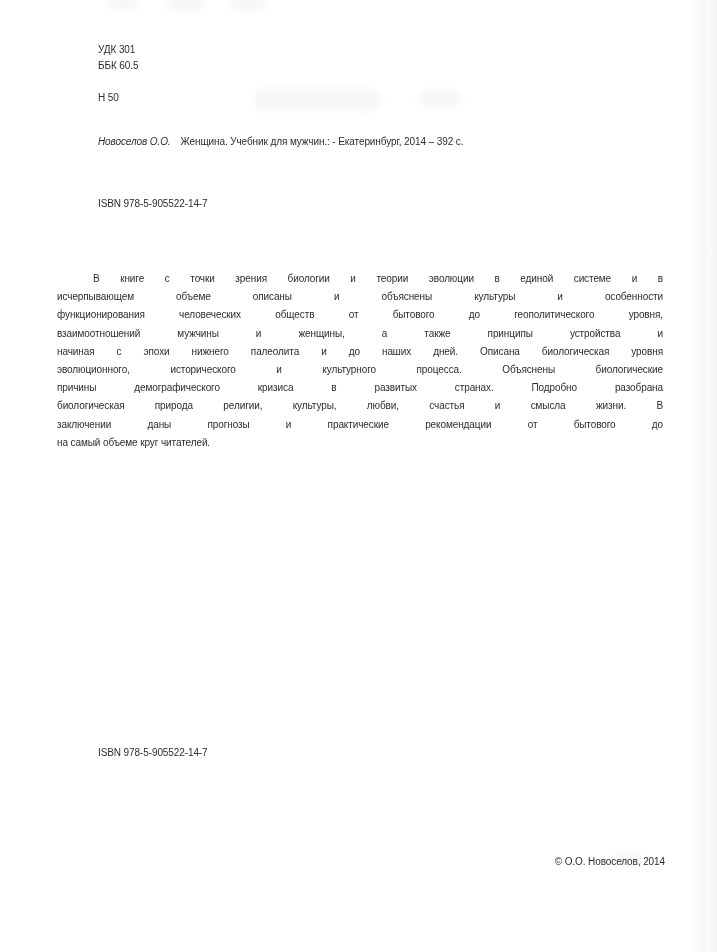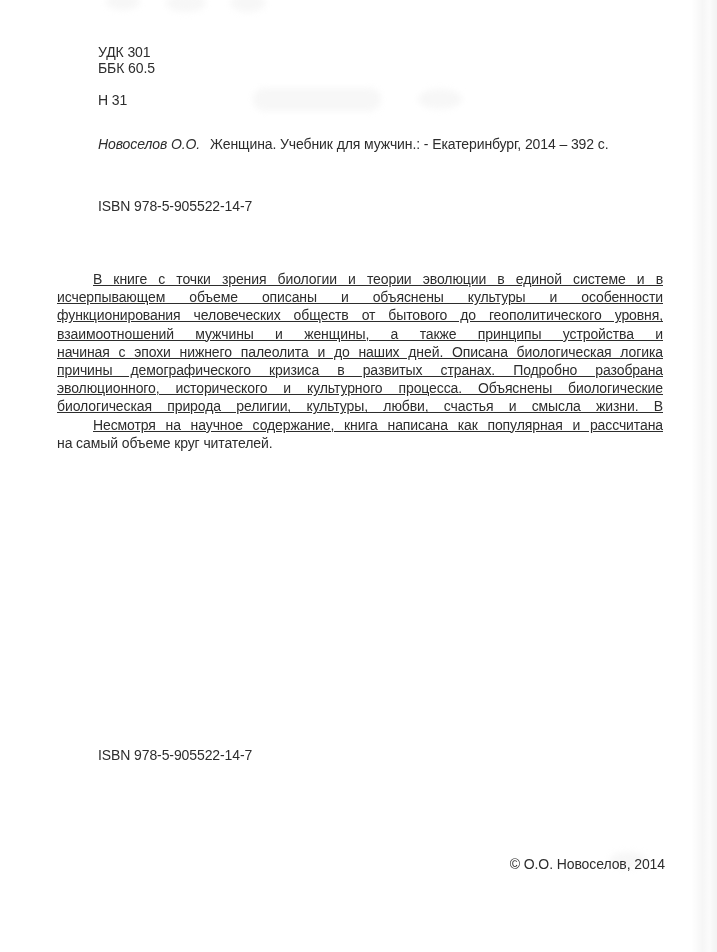--- a/index.html
+++ b/index.html
@@ -6,21 +6,21 @@
     margin: 0;
     padding: 0;
     background: #ffffff;
   }
   .page {
     position: relative;
     width: 717px;
     height: 952px;
     background: #ffffff;
     font-family: "Liberation Sans", sans-serif;
-    font-size: 14px;
+    font-size: 10px;
     color: #2d2d2d;
     overflow: hidden;
     letter-spacing: -0.1px;
   }
   
   .edge-shade {
     position: absolute;
     top: 0;
     right: 0;
     width: 26px;
@@ -59,21 +59,21 @@
   .isbn-top    { left: 98px; top: 198px; }
   .isbn-bottom { left: 98px; top: 747px; }
 
   .annotation {
     left: 57px;
     top: 270px;
     width: 606px;
     line-height: 18.2px;
   }
   .ann-line { text-align: justify; }
-  .ann-line.just { text-align-last: justify; text-decoration: underline; }
+  .ann-line.just { text-align-last: justify; }
   .ann-line.indent { text-indent: 36px; }
 
   .copyright {
     right: 52px;
     top: 856px;
     text-align: right;
     margin-left: 40px;
   }
 </style>
 </head>
@@ -84,38 +84,38 @@
   <div class="smudge s-top1"></div>
   <div class="smudge s-top2"></div>
   <div class="smudge s-top3"></div>
   <div class="smudge s-mid1"></div>
   <div class="smudge s-mid2"></div>
   <div class="smudge s-bot1"></div>
   <div class="edge-shade"></div>
 
   <div class="abs udk">УДК 301</div>
   <div class="abs bbk">ББК 60.5</div>
-  <div class="abs authsign">Н 31</div>
+  <div class="abs authsign">Н 50</div>
 
   <div class="abs citation">
     <span class="author">Новоселов О.О.</span><span>Женщина. Учебник для мужчин.: - Екатеринбург, 2014 – 392 с.</span>
   </div>
 
   <div class="abs isbn-top">ISBN 978-5-905522-14-7</div>
 
   <div class="abs annotation">
       <div class="ann-line indent just">В книге с точки зрения биологии и теории эволюции в единой системе и в</div>
       <div class="ann-line just">исчерпывающем объеме описаны и объяснены культуры и особенности</div>
       <div class="ann-line just">функционирования человеческих обществ от бытового до геополитического уровня,</div>
       <div class="ann-line just">взаимоотношений мужчины и женщины, а также принципы устройства и</div>
-      <div class="ann-line just">начиная с эпохи нижнего палеолита и до наших дней. Описана биологическая логика</div>
+      <div class="ann-line just">начиная с эпохи нижнего палеолита и до наших дней. Описана биологическая уровня</div>
+      <div class="ann-line just">эволюционного, исторического и культурного процесса. Объяснены биологические</div>
       <div class="ann-line just">причины демографического кризиса в развитых странах. Подробно разобрана</div>
-      <div class="ann-line just">эволюционного, исторического и культурного процесса. Объяснены биологические</div>
       <div class="ann-line just">биологическая природа религии, культуры, любви, счастья и смысла жизни. В</div>
-      <div class="ann-line indent just">Несмотря на научное содержание, книга написана как популярная и рассчитана</div>
+      <div class="ann-line just">заключении даны прогнозы и практические рекомендации от бытового до</div>
       <div class="ann-line">на самый объеме круг читателей.</div>
     </div>
 
   <div class="abs isbn-bottom">ISBN 978-5-905522-14-7</div>
 
   <div class="abs copyright">© О.О. Новоселов, 2014</div>
 
 </div>
 
 </body></html>

